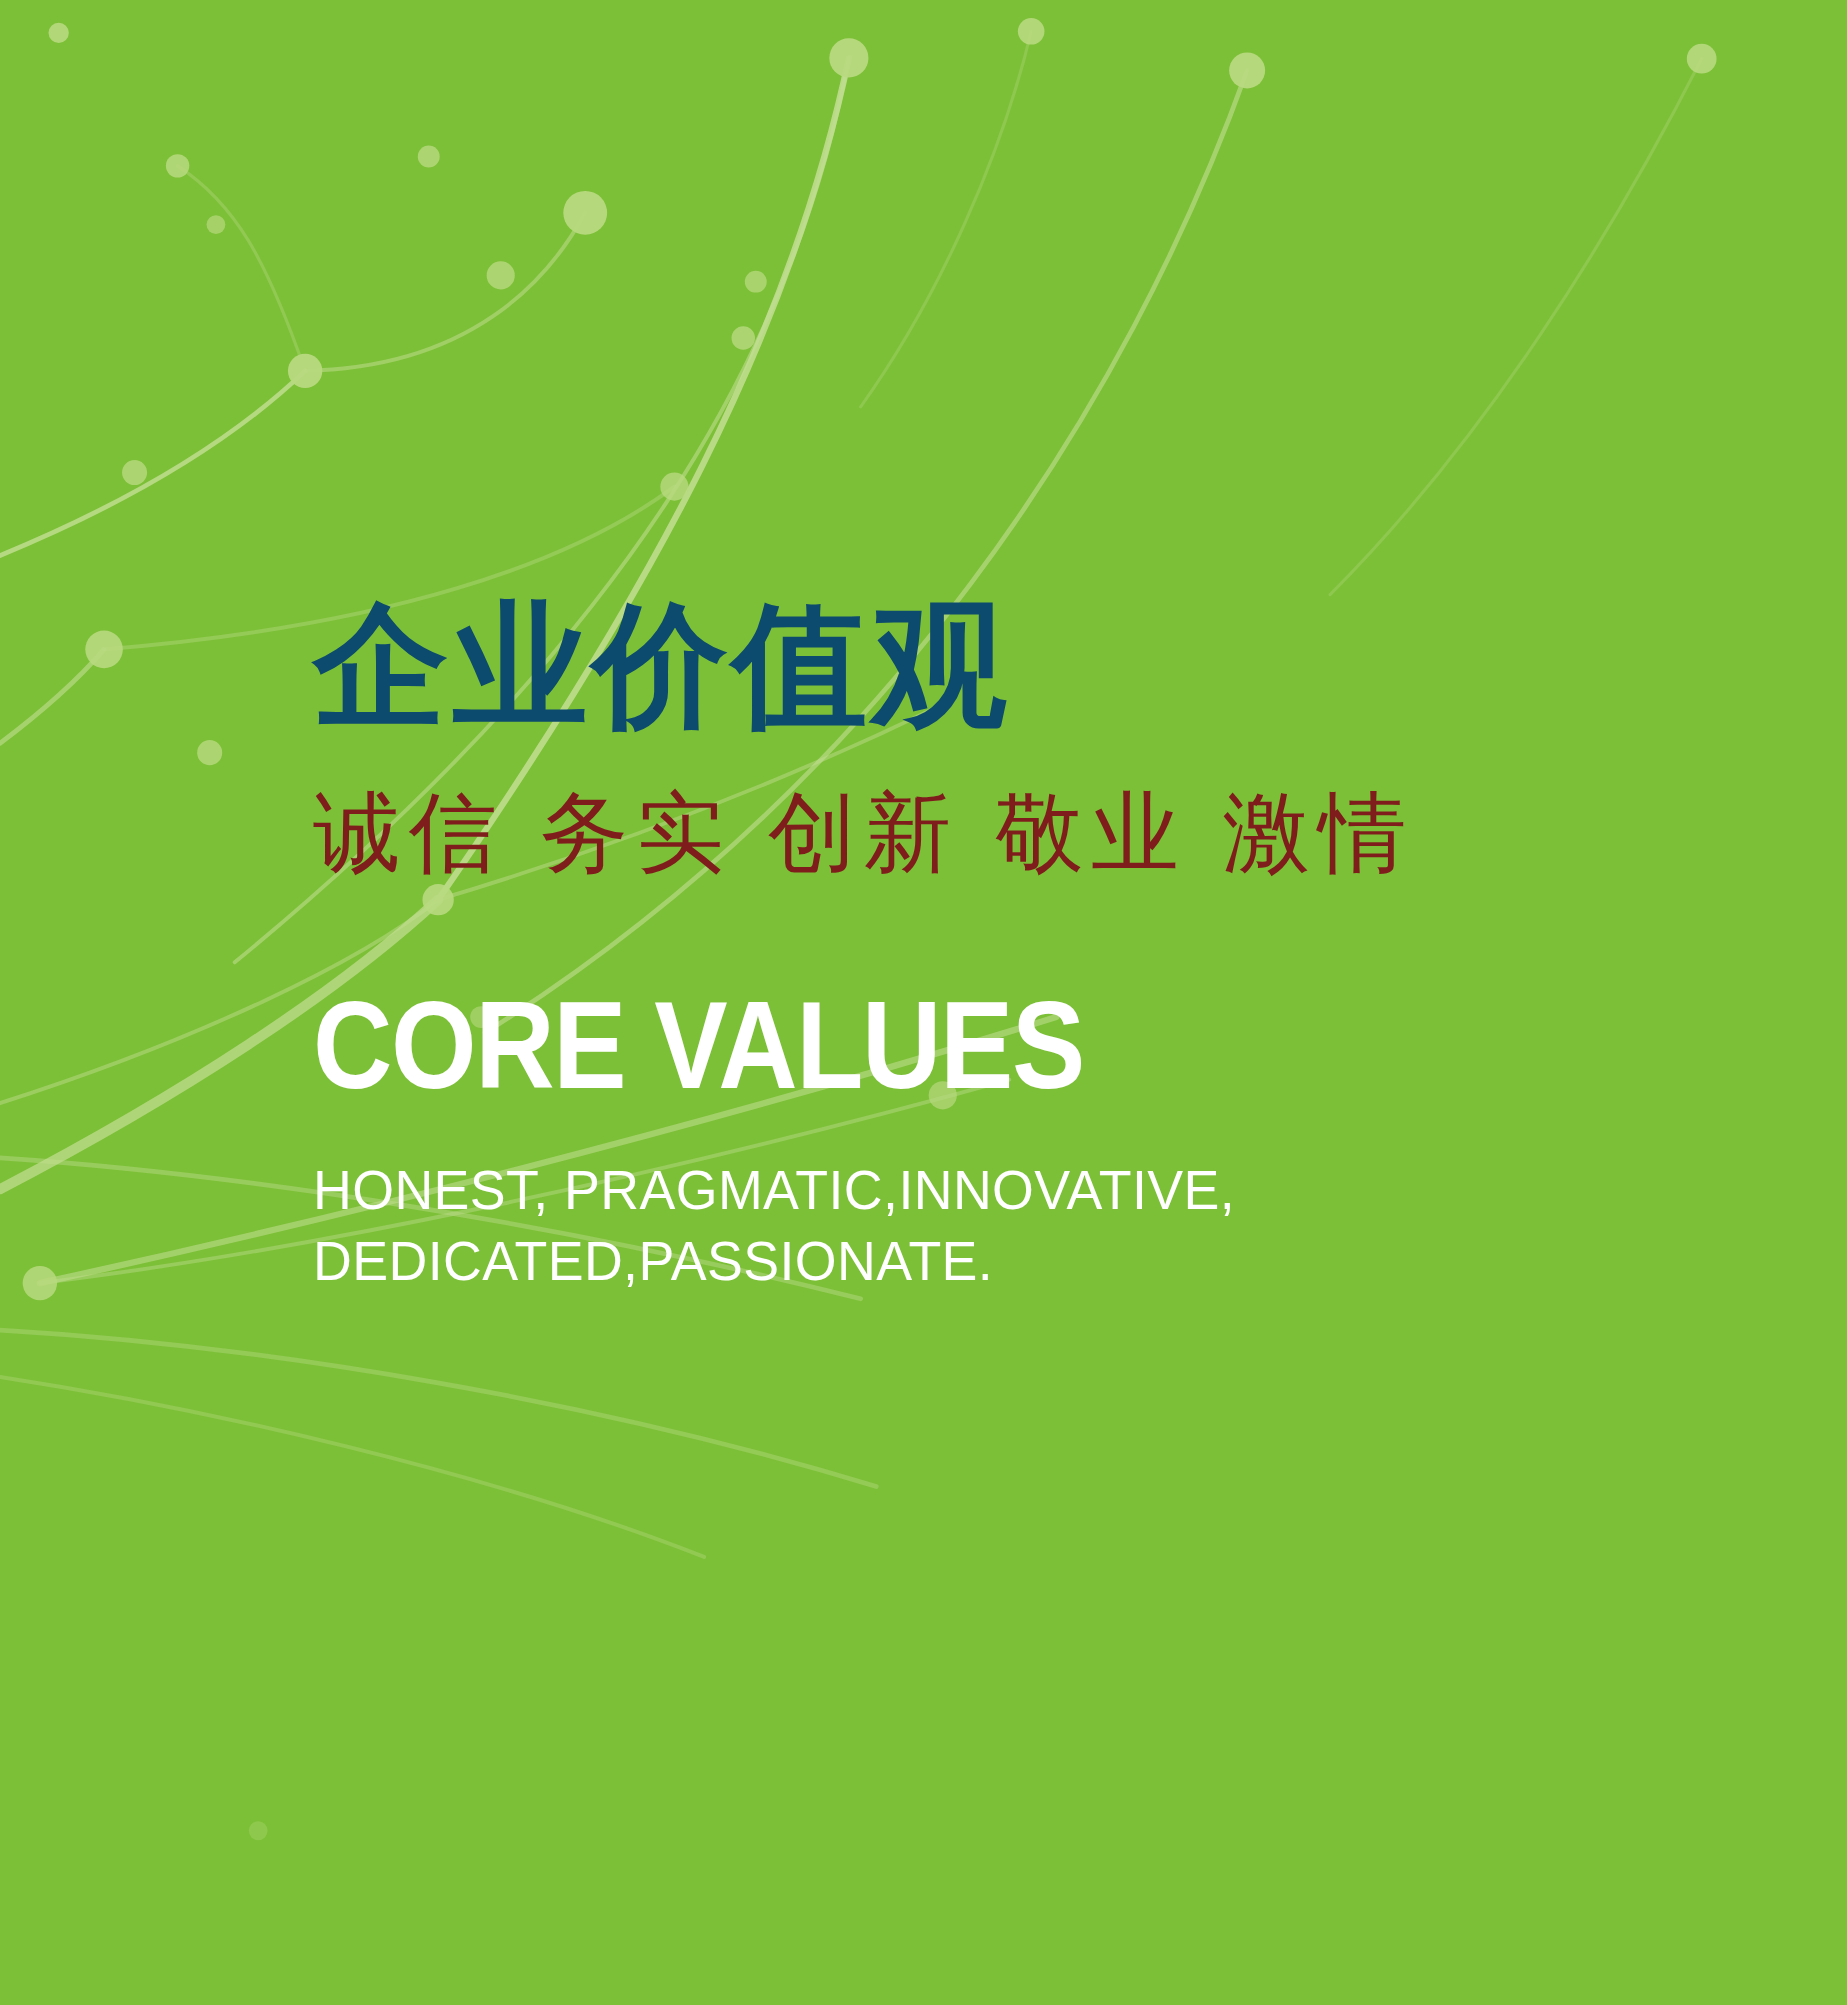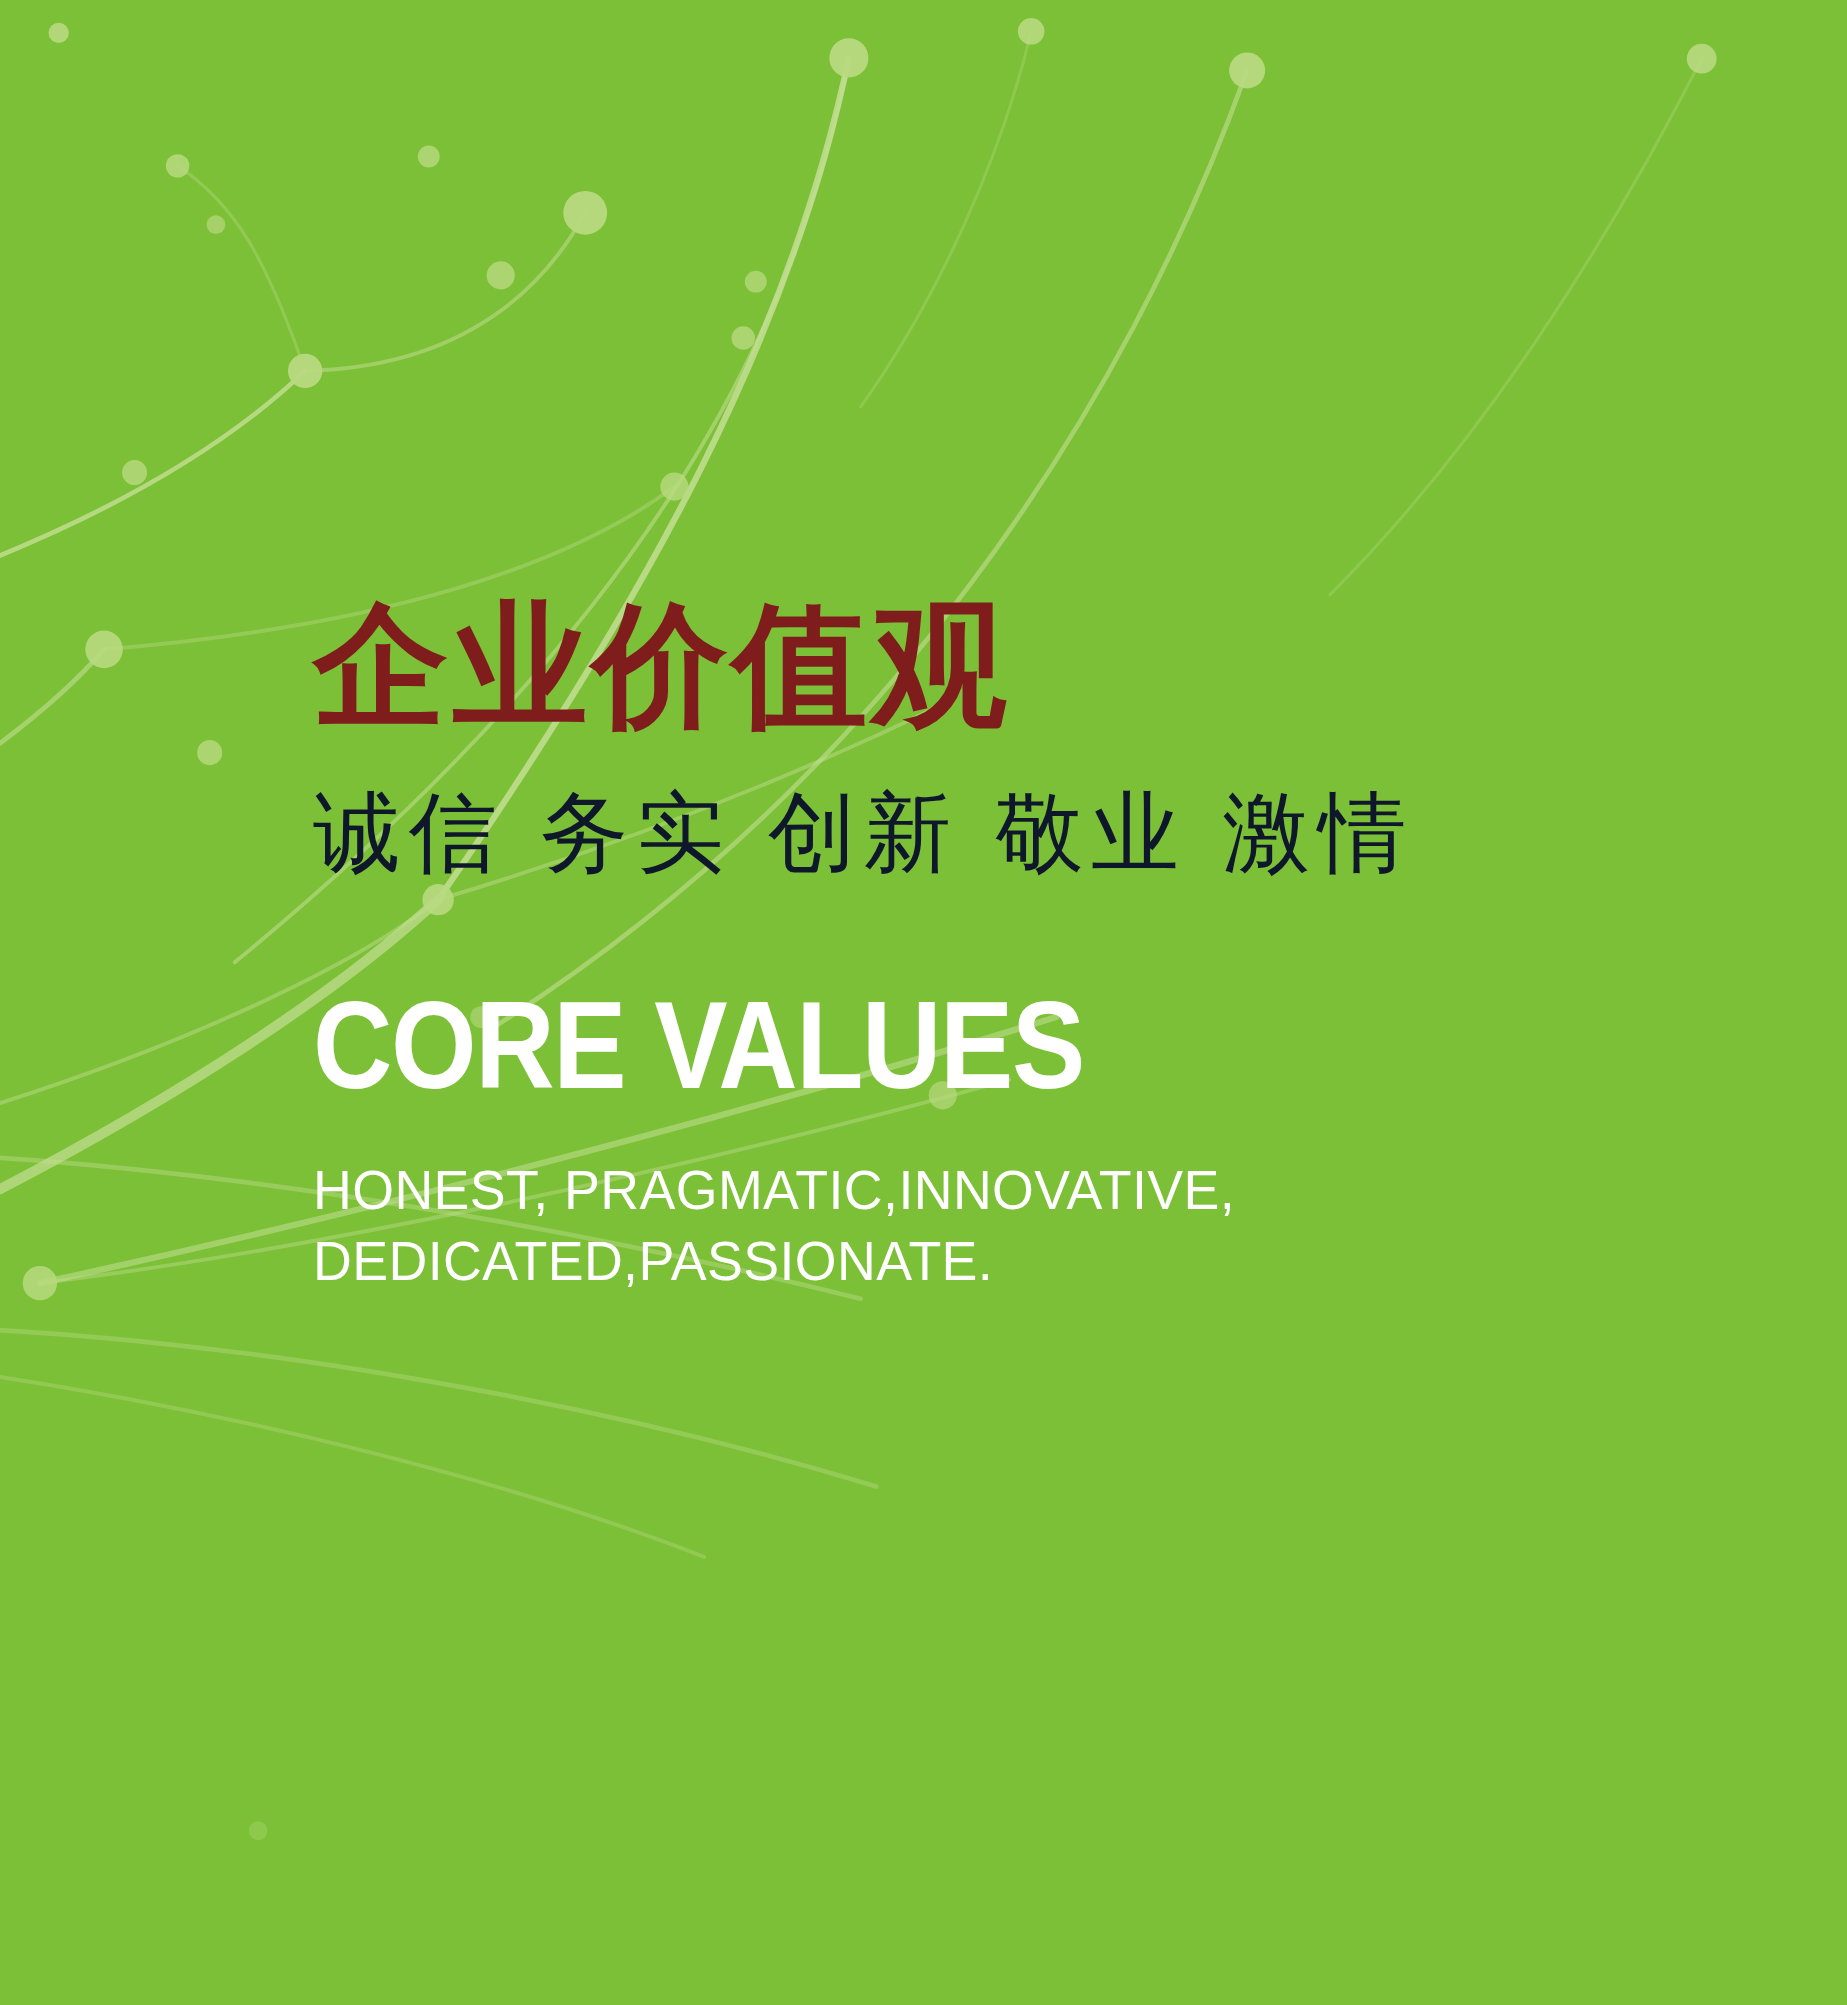--- a/index.html
+++ b/index.html
@@ -26,31 +26,31 @@
     pointer-events: none;
   }
   
   #content {
     position: absolute;
     left: 313px;
     top: 594px;
     width: 1408px;
   }
   .title-cn {
-    color: #7f1d1d;
+    color: #0c4a6e;
     font-size: 135px;
     line-height: 1.06;
     font-weight: 700;
     letter-spacing: 4.7px;
     margin: 0;
     white-space: nowrap;
     font-family: "DejaVu Sans", "Liberation Sans", sans-serif;
   }
   .subtitle-cn {
-    color: #0f172a;
+    color: #7f1d1d;
     font-size: 88px;
     line-height: 1.08;
     font-weight: 400;
     letter-spacing: 7.8px;
     margin: 48px 0 0 0;
     white-space: nowrap;
     font-family: "DejaVu Sans", "Liberation Sans", sans-serif;
   }
   .title-en {
     color: #ffffff;

